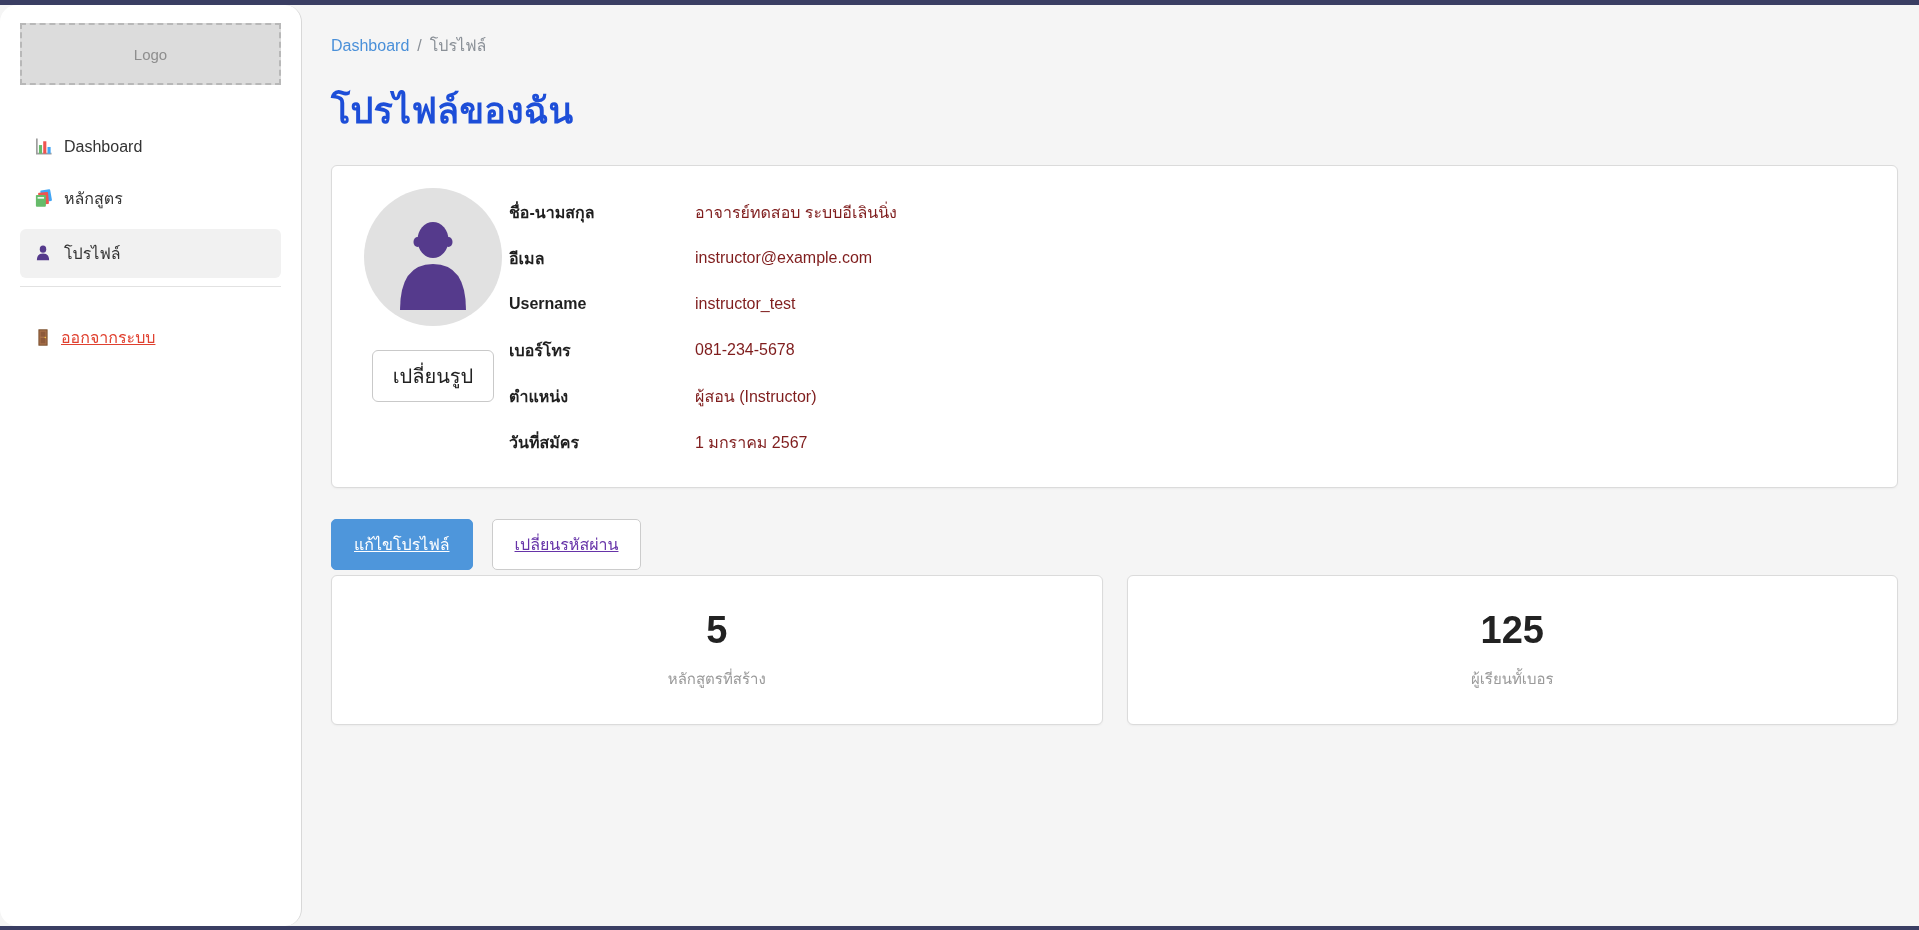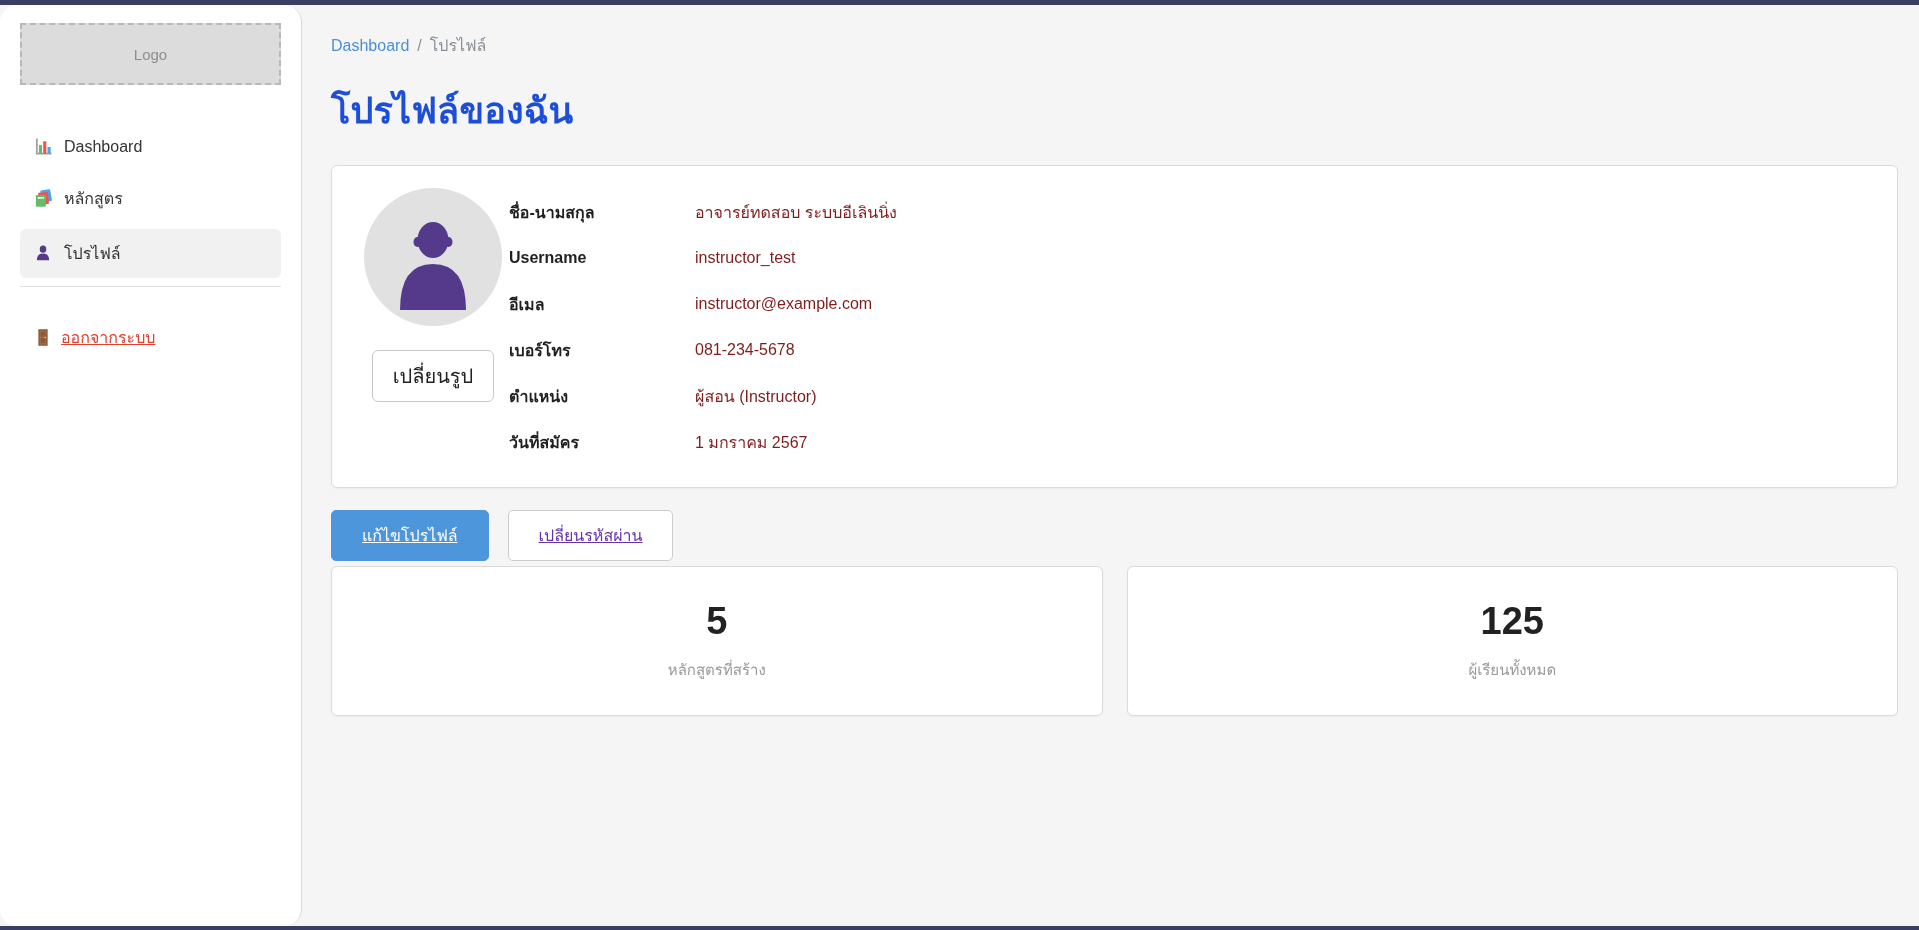--- a/index.html
+++ b/index.html
@@ -71,21 +71,21 @@
     background: #fff; border: 1px solid #c9c9c9; border-radius: 6px;
     padding: 9px 20px; font-size: 20px; color: #222;
     font-family: inherit; cursor: pointer;
   }
   .fields { flex: 1; padding-top: 1px; }
   .field-row { display: flex; align-items: center; height: 46px; }
   .field-label { width: 186px; font-weight: bold; font-size: 16px; color: #1f1f1f; flex-shrink: 0; }
   .field-value { font-size: 16px; color: #7f1d1d; }
 
   .actions { margin-top: 22px; display: flex; gap: 19px; }
-  .btn { border-radius: 5px; padding: 12px 30px; font-size: 16px; display: inline-block; cursor: pointer; }
+  .btn { border-radius: 5px; padding: 12px 22px; font-size: 16px; display: inline-block; cursor: pointer; margin-top: 9px; }
   .btn-primary { background: #4e96db; border: 1px solid #4e96db; }
   .btn-primary a { color: #ffffff; text-decoration: underline; }
   .btn-secondary { background: #ffffff; border: 1px solid #cccccc; }
   .btn-secondary a { color: #6633a8; text-decoration: underline; }
 
   .stats { margin-top: 5px; display: flex; gap: 24px; }
   .stat-card {
     flex: 1; height: 150px;
     background: #fff; border: 1px solid #dbdbdb; border-radius: 6px;
     box-shadow: 0 1px 2px rgba(0,0,0,.04);
@@ -182,26 +182,26 @@
         </div>
         <button class="change-photo-btn">เปลี่ยนรูป</button>
       </div>
 
       <div class="fields">
         <div class="field-row">
           <span class="field-label">ชื่อ-นามสกุล</span>
           <span class="field-value">อาจารย์ทดสอบ ระบบอีเลินนิ่ง</span>
         </div>
         <div class="field-row">
+          <span class="field-label">อีเมล</span>
+          <span class="field-value">instructor@example.com</span>
+        </div>
+        <div class="field-row">
           <span class="field-label">Username</span>
           <span class="field-value">instructor_test</span>
-        </div>
-        <div class="field-row">
-          <span class="field-label">อีเมล</span>
-          <span class="field-value">instructor@example.com</span>
         </div>
         <div class="field-row">
           <span class="field-label">เบอร์โทร</span>
           <span class="field-value">081-234-5678</span>
         </div>
         <div class="field-row">
           <span class="field-label">ตำแหน่ง</span>
           <span class="field-value">ผู้สอน (Instructor)</span>
         </div>
         <div class="field-row">
@@ -220,20 +220,20 @@
       </span>
     </div>
 
     <div class="stats">
       <div class="stat-card">
         <div class="stat-value">5</div>
         <div class="stat-label">หลักสูตรที่สร้าง</div>
       </div>
       <div class="stat-card">
         <div class="stat-value">125</div>
-        <div class="stat-label">ผู้เรียนทั้งหมด</div>
+        <div class="stat-label">ผู้เรียนทั้เบอร</div>
       </div>
     </div>
 
   </main>
 </div>
 
 <div class="bottombar"></div>
 
 </body></html>

